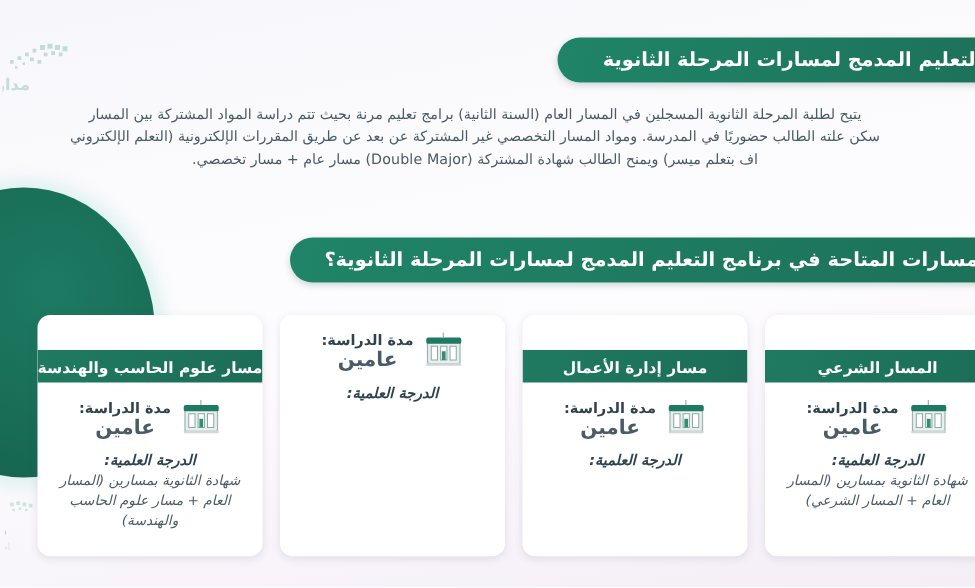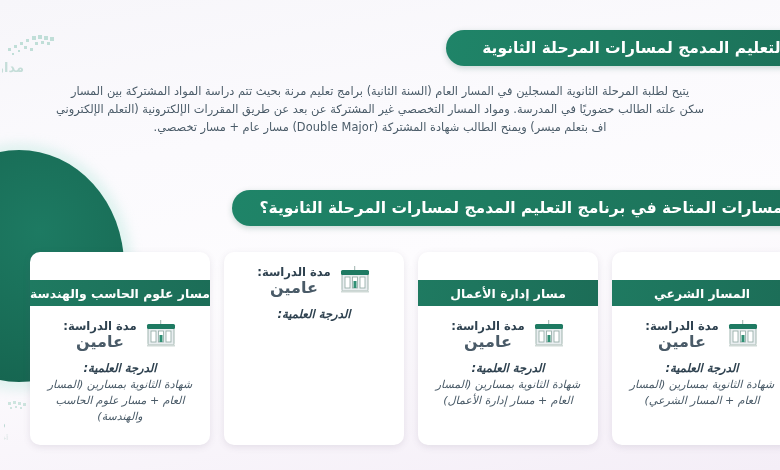--- a/index.html
+++ b/index.html
@@ -289,21 +289,20 @@
             <rect x="2" y="25.5" width="28" height="2" rx="0.6" fill="#cfd9d6"></rect>
             <rect x="15.2" y="1" width="1" height="4" fill="#9fb4ae"></rect>
           </svg>
           <div class="dur-text">
             <div class="lbl">مدة الدراسة:</div>
             <div class="val">عامين</div>
           </div>
         </div>
         <div class="deg-block">
           <div class="lbl">الدرجة العلمية:</div>
-          <div class="deg-val">شهادة الثانوية بمسارين (المسار العام + مسار إدارة الأعمال)</div>
         </div>
       </div>
     </div>
 
     <div class="card">
       <div class="card-body">
         <div class="dur-row">
           <svg class="school-icon" viewBox="0 0 32 30">
             <rect x="3" y="8" width="26" height="18" rx="1.5" fill="#e9eef0" stroke="#9fb4ae" stroke-width="1"></rect>
             <rect x="2" y="5" width="28" height="5" rx="1.5" fill="#1e7a62"></rect>

